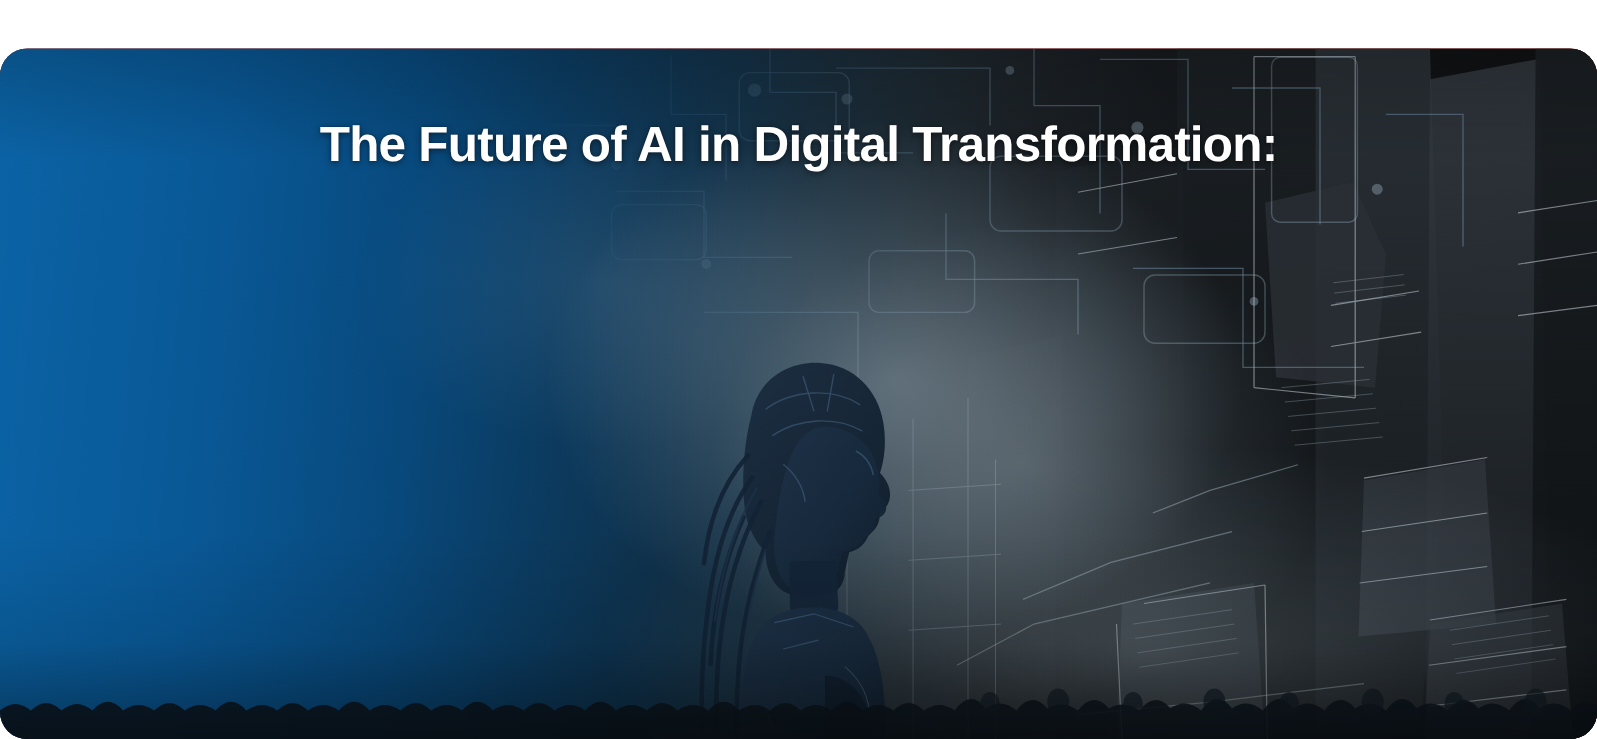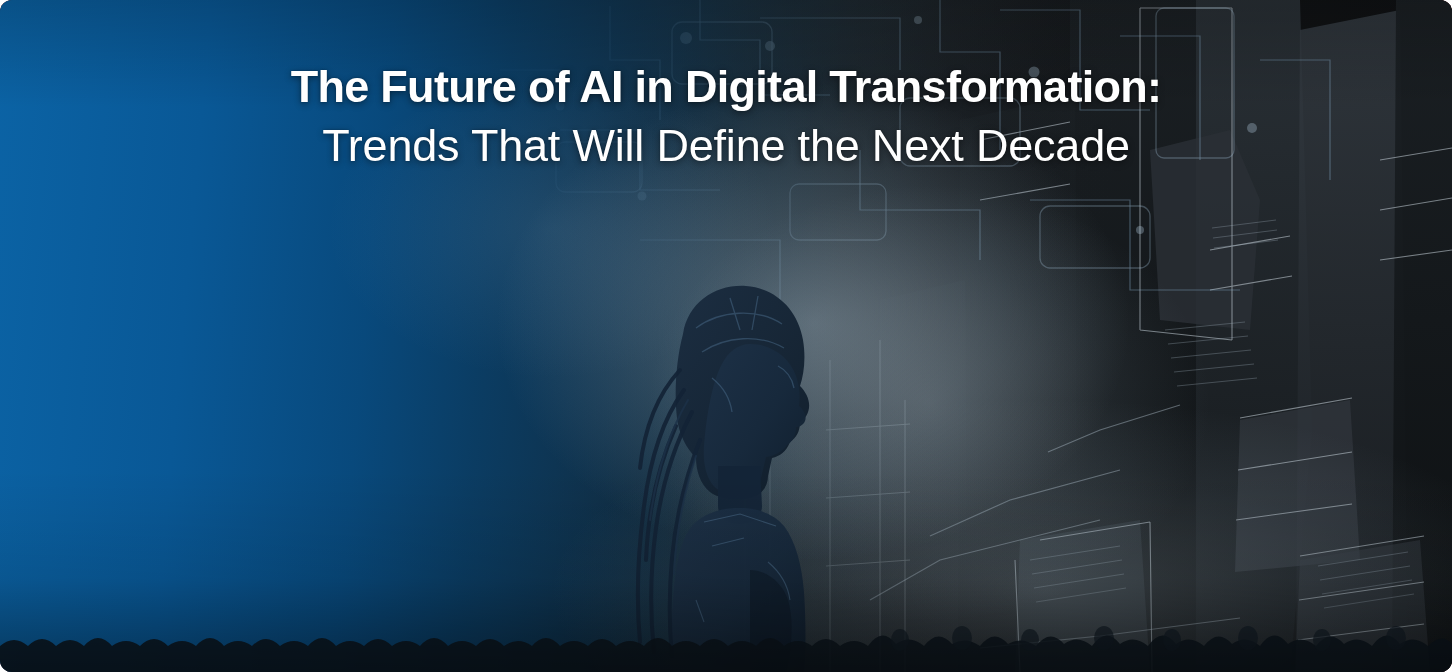--- a/index.html
+++ b/index.html
@@ -14,23 +14,24 @@
     position: relative;
     width: 1452px;
     height: 672px;
     overflow: hidden;
   }
 
   
   .hero-banner {
     position: absolute;
     inset: 0;
-    border-radius: 12px;
+    border-radius: 25px;
     overflow: hidden;
     background: #ef4444;
+    margin-top: 44px;
   }
 
   
   .layer-city-base {
     position: absolute;
     inset: 0;
     background:
       linear-gradient(100deg,
         rgba(20,24,28,0) 0%,
         rgba(20,24,28,0) 40%,
@@ -337,17 +338,16 @@
           <ellipse cx="1322" cy="58" rx="9" ry="11"></ellipse>
           <ellipse cx="1396" cy="56" rx="10" ry="12"></ellipse>
         </g>
       </svg>
     </div>
 
     <div class="layer-vignette"></div>
 
     <div class="headline-block">
       <h1 class="headline-line1">The Future of AI in Digital Transformation:</h1>
-      <h2 class="headline-line2">Trends That Will Define the Next Decade</h2>
     </div>
 
   </section>
 </div>
 
 </body></html>

